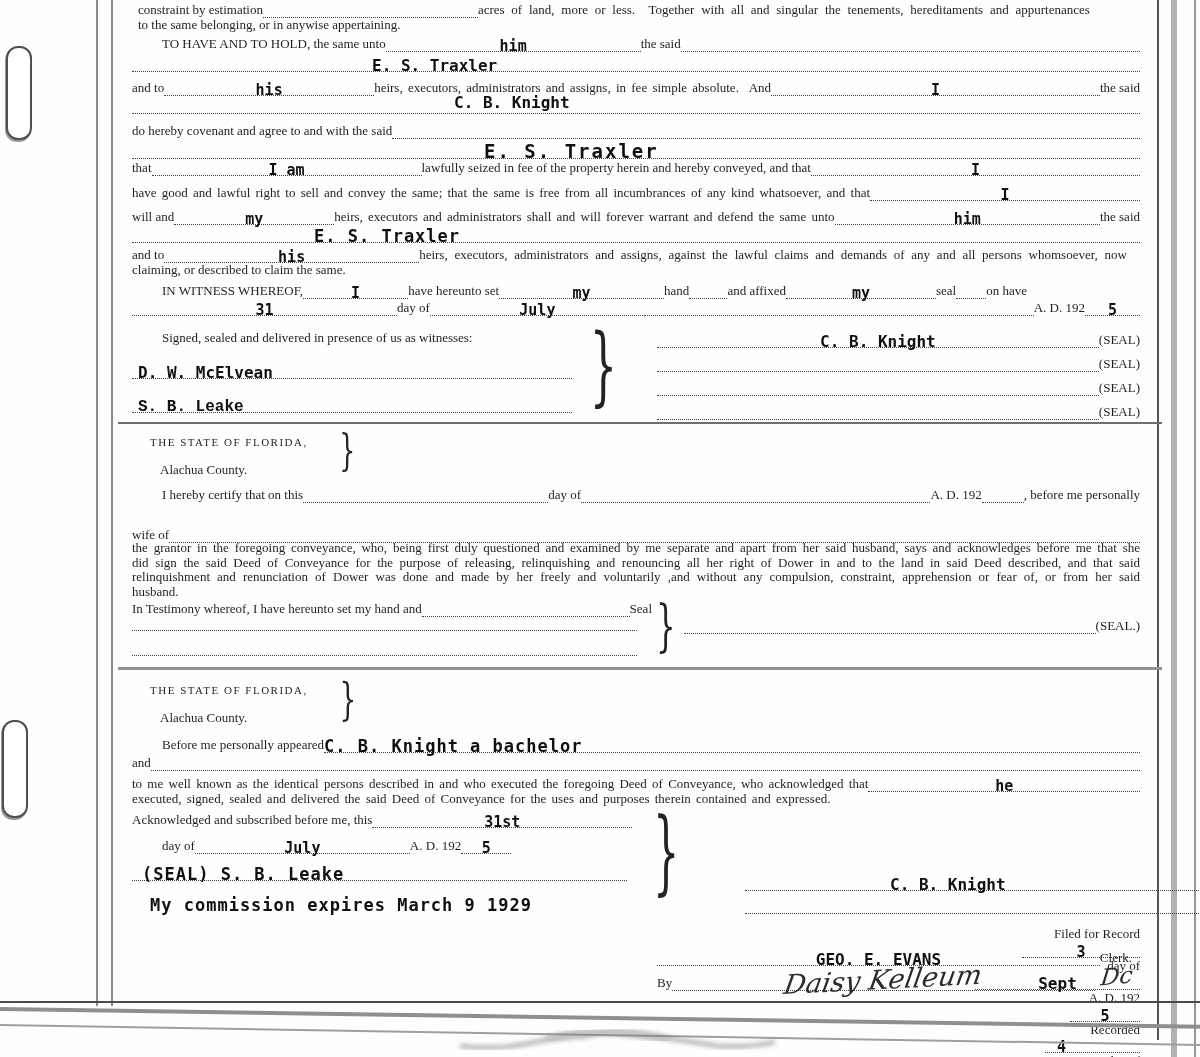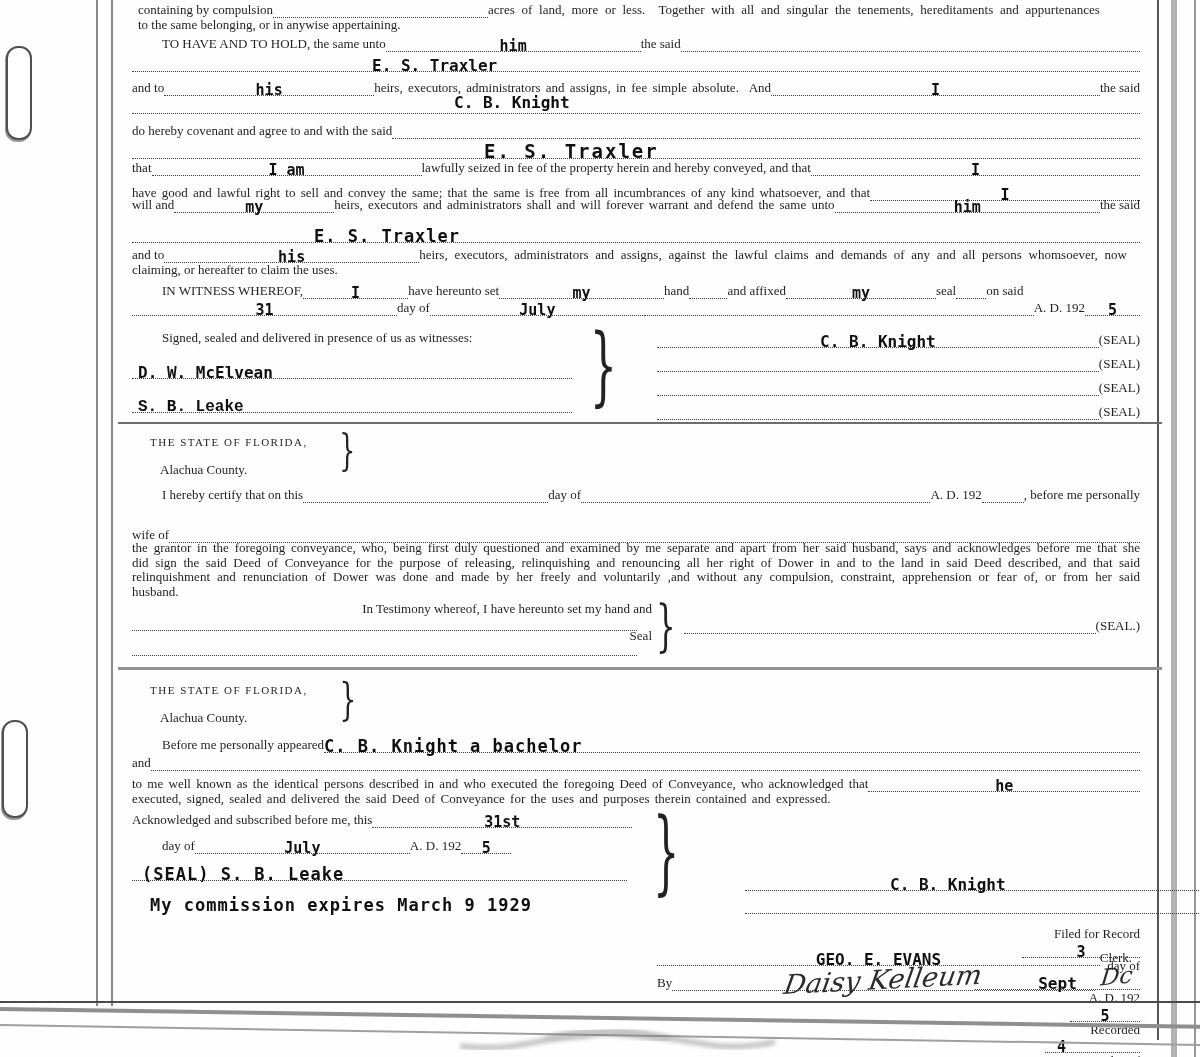--- a/index.html
+++ b/index.html
@@ -55,21 +55,21 @@
   <div class="vrule" style="left:96px;width:1.5px;height:1006px;"></div>
   <div class="vrule" style="left:111px;width:1.5px;height:1006px;"></div>
 
   <div class="vrule" style="left:1157px;width:1.5px;height:1040px;background:#555;"></div>
   <div class="vrule" style="left:1171px;width:6px;height:1057px;background:#b2b2b2;"></div>
   <div class="vrule" style="left:1194px;width:2px;height:1057px;background:#979797;"></div>
 
   <div class="content">
 
     <div class="r" style="top:2px;">
-      <span class="lbl" style="padding-left:6px;">containing by compulsion</span>
+      <span class="lbl" style="padding-left:6px;">constraint by estimation</span>
       <span class="bl" style="width:215px;"></span>
       <span class="lbl ws">acres of land, more or less.  Together with all and singular the tenements, hereditaments and appurtenances</span>
     </div>
     <div class="r" style="top:17px;">
       <span class="lbl" style="padding-left:6px;">to the same belonging, or in anywise appertaining.</span>
     </div>
 
     <div class="r ind30" style="top:36px;">
       <span class="lbl">TO HAVE AND TO HOLD, the same unto</span>
       <span class="bl" style="width:255px;">
@@ -119,21 +119,21 @@
         </span>
     </div>
 
     <div class="r" style="top:185px;">
       <span class="lbl ws2">have good and lawful right to sell and convey the same; that the same is free from all incumbrances of any kind whatsoever, and that</span>
       <span class="bl blf">
           <span class="tw tw15">I</span>
         </span>
     </div>
 
-    <div class="r" style="top:197px;">
+    <div class="r" style="top:209px;">
       <span class="lbl">will and</span>
       <span class="bl" style="width:160px;">
           <span class="tw tw15">my</span>
         </span>
       <span class="lbl ws2">heirs, executors and administrators shall and will forever warrant and defend the same unto</span>
       <span class="bl blf">
           <span class="tw tw15">him</span>
         </span>
       <span class="lbl">the said</span>
     </div>
@@ -143,41 +143,41 @@
     </div>
 
     <div class="r" style="top:247px;">
       <span class="lbl">and to</span>
       <span class="bl" style="width:255px;">
           <span class="tw tw15">his</span>
         </span>
       <span class="lbl ws">heirs, executors, administrators and assigns, against the lawful claims and demands of any and all persons whomsoever, now</span>
     </div>
     <div class="r" style="top:262px;">
-      <span class="lbl">claiming, or hereafter to claim the uses.</span>
+      <span class="lbl">claiming, or described to claim the same.</span>
     </div>
 
     <div class="r ind30" style="top:283px;">
       <span class="lbl">IN WITNESS WHEREOF,</span>
       <span class="bl" style="width:105px;">
           <span class="tw tw15">I</span>
         </span>
       <span class="lbl">have hereunto set</span>
       <span class="bl" style="width:165px;">
           <span class="tw tw15">my</span>
         </span>
       <span class="lbl">hand</span>
       <span class="bl" style="width:38px;"></span>
       <span class="lbl">and affixed</span>
       <span class="bl" style="width:150px;">
           <span class="tw tw15">my</span>
         </span>
       <span class="lbl">seal</span>
       <span class="bl" style="width:30px;"></span>
-      <span class="lbl">on said</span>
+      <span class="lbl">on have</span>
     </div>
 
     <div class="r" style="top:300px;">
       <span class="bl" style="width:265px;">
           <span class="tw tw15">31</span>
         </span>
       <span class="lbl">day of</span>
       <span class="bl" style="width:215px;">
           <span class="tw tw15">July</span>
         </span>
@@ -230,21 +230,21 @@
       <span class="bl" style="width:42px;"></span>
       <span class="lbl">, before me personally</span>
     </div>
     <div class="r" style="top:527px;">
       <span class="lbl">wife of</span>
       <span class="bl blf"></span>
     </div>
 
     <div class="para" style="top:541px;">the grantor in the foregoing conveyance, who, being first duly questioned and examined by me separate and apart from her said husband, says and acknowledges before me that she did sign the said Deed of Conveyance for the purpose of releasing, relinquishing and renouncing all her right of Dower in and to the land in said Deed described, and that said relinquishment and renunciation of Dower was done and made by her freely and voluntarily ,and without any compulsion, constraint, apprehension or fear of, or from her said husband.</div>
 
-    <div class="r" style="top:601px;width:520px;flex-direction:column;">
+    <div class="r" style="top:601px;width:520px;">
       <span class="lbl">In Testimony whereof, I have hereunto set my hand and</span>
       <span class="bl blf"></span>
       <span class="lbl">Seal</span>
     </div>
     <span class="brace" style="left:516px;top:598px;font-size:56px;transform:scaleX(0.55);">}</span>
     <div class="fl" style="top:620px;left:0;width:505px;height:10px;"></div>
     <div class="fl" style="top:645px;left:0;width:505px;height:10px;"></div>
     <div class="sealrow" style="top:618px;left:552px;right:0;height:16px;">
       <span class="bl blf"></span>
       <span class="lbl">(SEAL.)</span>

